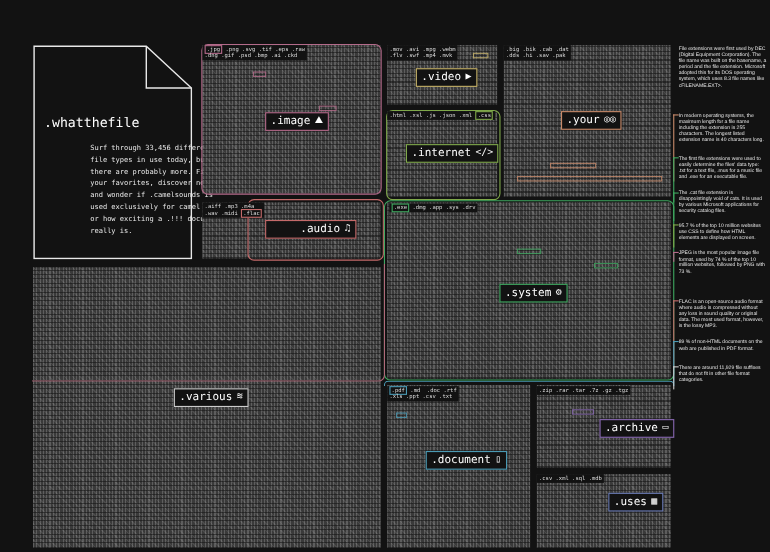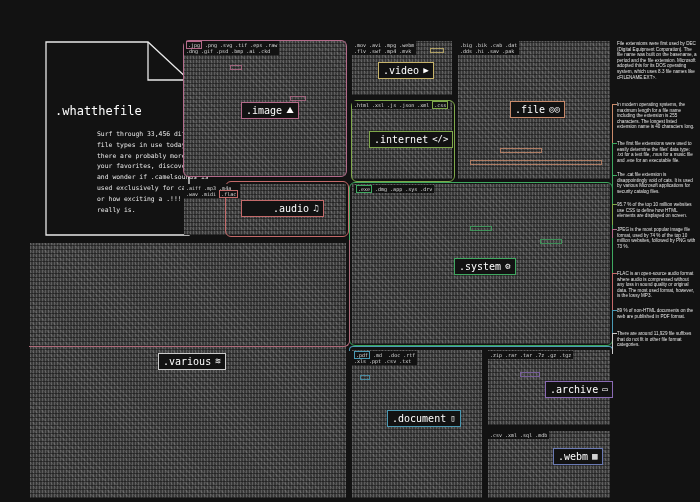--- a/index.html
+++ b/index.html
@@ -8,21 +8,21 @@
     background-image:
       repeating-linear-gradient(0deg, rgba(18,18,18,0.55) 0 1px, transparent 1px 4px),
       repeating-linear-gradient(90deg, rgba(200,200,200,0.25) 0 1px, transparent 1px 3px),
       repeating-linear-gradient(45deg, rgba(150,150,150,0.18) 0 1px, transparent 1px 5px);
   }
   .frame{position:absolute;border:1.5px solid;border-radius:6px;pointer-events:none;}
   .ext{position:absolute;background:#121212;color:#ddd;font-size:5px;line-height:6px;padding:1px 2px;white-space:pre;}
   .ext .hl{border:1px solid;padding:0 1px;}
   .label{position:absolute;background:#121212;border:1.5px solid;color:#fff;font-family:"DejaVu Sans Mono",monospace;font-size:10px;padding:2px 4px;display:flex;align-items:center;gap:4px;white-space:nowrap;text-align:center;}
   .ico{display:inline-block;font-size:9px;line-height:9px;}
-  .doc{position:absolute;left:45px;top:41px;width:145px;height:195px;}
+  .doc{position:absolute;left:30px;top:41px;width:145px;height:195px;}
   .doc svg{position:absolute;left:0;top:0;}
   .doc-title{position:absolute;left:10px;top:63px;font-size:12px;color:#fff;}
   .doc-body{position:absolute;left:14px;top:88px;width:128px;font-size:6.4px;line-height:10.8px;color:#e8e8e8;margin-left:38px;}
   .note{position:absolute;left:617px;width:80px;font-family:"Liberation Sans",sans-serif;font-size:4.6px;line-height:5.6px;color:#e6e6e6;}
   .note-bar{position:absolute;left:612px;width:4px;border-left:1px solid;border-top:1px solid;}
   .scatter{position:absolute;height:3px;border:1px solid;opacity:0.8;}
 </style>
 </head>
 <body>
 
@@ -84,21 +84,21 @@
 
 <div class="label" style="left:241px;top:102px;border-color:#b46a8a;">
   <span>.image</span>
     <span class="ico">⛰</span>
 </div>
 <div class="label" style="left:378px;top:62px;border-color:#c8b46a;">
   <span>.video</span>
     <span class="ico">▶</span>
 </div>
 <div class="label" style="left:510px;top:101px;border-color:#c88a6a;">
-  <span>.file</span>
+  <span>.your</span>
     <span class="ico">◎◎</span>
 </div>
 <div class="label" style="left:369px;top:131px;border-color:#7fa84a;">
   <span>.internet</span>
     <span class="ico">&lt;/&gt;</span>
 </div>
 <div class="label" style="left:241px;top:200px;border-color:#c46a6a;padding-left:31px;">
   <span>.audio</span>
     <span class="ico">♫</span>
 </div>
@@ -112,21 +112,21 @@
 </div>
 <div class="label" style="left:387px;top:410px;border-color:#4a9ab4;">
   <span>.document</span>
     <span class="ico">▯</span>
 </div>
 <div class="label" style="left:545px;top:381px;border-color:#8a6ab4;">
   <span>.archive</span>
     <span class="ico">▭</span>
 </div>
 <div class="label" style="left:553px;top:448px;border-color:#6a7ab4;">
-  <span>.webm</span>
+  <span>.uses</span>
     <span class="ico">▦</span>
 </div>
 
 <div class="note" style="top:41px;">File extensions were first used by DEC (Digital Equipment Corporation). The file name was built on the basename, a period and the file extension. Microsoft adopted this for its DOS operating system, which uses 8.3 file names like cFILENAME.EXT&gt;.</div>
 
 <div class="note-bar" style="top:104px;height:60px;border-color:#c88a6a;"></div>
 <div class="note" style="top:102px;">In modern operating systems, the maximum length for a file name including the extension is 255 characters. The longest listed extension name is 40 characters long.</div>
 
 <div class="note-bar" style="top:143px;height:40px;border-color:#3fa860;"></div>
 <div class="note" style="top:141px;">The first file extensions were used to easily determine the files' data type: .txt for a text file, .mus for a music file and .exe for an executable file.</div>

